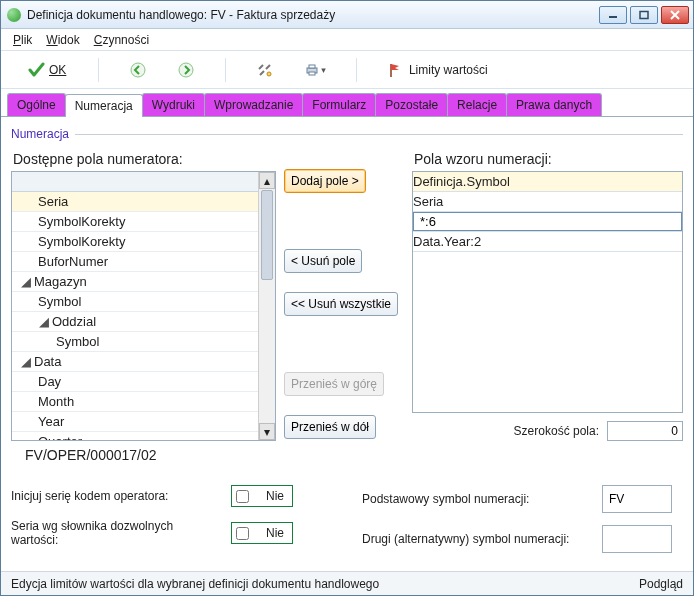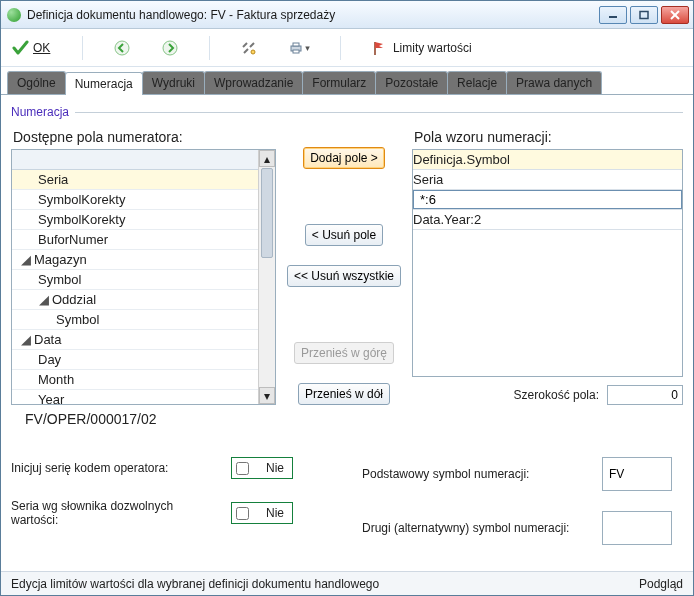--- a/index.html
+++ b/index.html
@@ -8,37 +8,37 @@
   .titlebar { height: 28px; background: linear-gradient(#f7fbff,#dce9f7); display: flex; align-items: center; padding: 0 4px 0 6px; border-bottom: 1px solid #b8c9d8; }
   .titlebar .icon { width: 14px; height: 14px; border-radius: 50%; background: radial-gradient(circle at 30% 30%,#9de09d,#2e9e2e); margin-right: 6px; flex: none; }
   .titlebar .title { flex: 1; font-size: 12px; color: #1a1a1a; }
   .winbtns { display: flex; gap: 3px; }
   .winbtn { width: 28px; height: 18px; border: 1px solid #5787b4; border-radius: 2px; background: linear-gradient(#eaf3fc,#cfe2f4); display: flex; align-items: center; justify-content: center; }
   .winbtn.close { background: linear-gradient(#f5a6a0,#d94b3e); border-color: #a52e23; color: #fff; }
   .winbtn svg { width: 12px; height: 10px; }
   .menubar { height: 22px; display: flex; align-items: center; gap: 14px; padding: 0 12px; border-bottom: 1px solid #d9e3ed; }
   .menubar span { cursor: default; }
   .menubar span u { text-decoration: underline; }
-  .toolbar { height: 38px; display: flex; align-items: center; gap: 22px; padding: 0 4px; border-bottom: 1px solid #d9e3ed; }
+  .toolbar { height: 38px; display: flex; align-items: center; gap: 22px; padding: 0 20px; border-bottom: 1px solid #d9e3ed; }
   .tbtn { height: 26px; min-width: 26px; display: flex; align-items: center; justify-content: center; border-radius: 3px; padding: 0 4px; }
   .tbtn svg { width: 16px; height: 16px; }
   .tok { display:flex; align-items:center; gap:4px; padding:0 6px; }
   .tok .check { width:18px; height:18px; }
   .sep { width:1px; height:24px; background:#d9e3ed; margin:0 4px; }
   .limity { display:flex; align-items:center; gap:6px; margin-left:4px;justify-content:space-between; }
   .tabs { display:flex; gap:0; padding:4px 6px 0 6px; border-bottom:1px solid #9aaebd; }
-  .tab { padding:4px 9px; border:1px solid #9aaebd; border-bottom:none; background:#737373; border-top-left-radius:3px; border-top-right-radius:3px; margin-right:-1px; position:relative; cursor:default; }
+  .tab { padding:4px 9px; border:1px solid #9aaebd; border-bottom:none; background:#d946ef; border-top-left-radius:3px; border-top-right-radius:3px; margin-right:-1px; position:relative; cursor:default; }
   .tab.active { background:#fff; top:1px; }
   .panel { flex:1; padding:8px 10px 6px 10px; display:flex; flex-direction:column; overflow:hidden; }
   .fs-line { display:flex; align-items:center; gap:6px; margin:2px 0 8px 0; }
   .fs-line .lbl { color:#4a2dbb; }
   .fs-line .rule { flex:1; height:1px; background:#c4cfd9; }
   .cols { display:flex; gap:8px; flex:1; min-height:0; }
   .col-left { width:265px; display:flex; flex-direction:column; }
-  .col-mid { width:120px; display:flex; flex-direction:column; align-items:center; gap:19px; padding-top:20px; }
+  .col-mid { width:120px; display:flex; flex-direction:column; align-items:flex-start; gap:19px; padding-top:20px; }
   .col-right { flex:1; display:flex; flex-direction:column; }
   .col-title { font-size:14px; margin:2px 0 4px 2px; }
   .listbox { border:1px solid #9aaebd; background:#fff; flex:1; display:flex; min-height:0; }
   .list-inner { flex:1; overflow:hidden; }
   .scrollbar { width:17px; background:#f0f0f0; border-left:1px solid #cfcfcf; position:relative; }
   .scrollbar .sbtn { height:17px; background:#e6e6e6; border:1px solid #bdbdbd; display:flex; align-items:center; justify-content:center; }
   .scrollbar .thumb { position:absolute; left:2px; right:2px; top:18px; height:90px; background:#cfd8e2; border:1px solid #a8b6c4; border-radius:2px; }
   .row { height:20px; display:flex; align-items:center; border-bottom:1px solid #e8edf2; font-size:13px; }
   .row.header { background:#eef3f8; border-bottom:1px solid #c9d5e0; }
   .row.sel { background:#fffadf; }
@@ -46,26 +46,26 @@
   .btn { height:24px; border:1px solid #8aa2b6; background:linear-gradient(#fdfdfd,#e8eef4); border-radius:3px; font-size:12px; cursor:default; }
   .btn.hl { border:1px solid #e08a14; box-shadow:0 0 0 1px #ffd27a inset; background:linear-gradient(#fff7e9,#ffe8ba); }
   .btn[disabled] { color:#9a9a9a; background:#f2f2f2; border-color:#cfcfcf; }
   .right-list .row { border-bottom:1px solid #d8e0e8; }
   .right-list .row.sel { background:#fffadf; }
   .right-list .row.input { padding:0; }
   .right-list .row.input .cellinput { width:100%; height:100%; border:1px solid #6b8fb0; padding:0 6px; font:inherit; }
   .below-right { display:flex; align-items:center; justify-content:flex-end; gap:8px; margin-top:8px; }
   .below-right input { width:76px; height:20px; border:1px solid #9aaebd; text-align:right; padding:0 4px; font:inherit; }
   .preview { font-size:14px; margin:6px 2px 10px 14px; }
-  .formrow { display:flex; align-items:center; gap:10px; margin:20px 0; }
+  .formrow { display:flex; align-items:center; gap:10px; margin:12px 0; }
   .formrow .lab { width:210px; }
   .formrow .lab2 { width:230px; }
   .chk { display:flex; align-items:center; gap:17px; border:1px solid #15803d; height:22px; padding:0 8px 0 4px; background:#fff; }
   .chk input { margin:0; }
-  .txt { height:34px; border:1px solid #9aaebd; padding:0 6px; font:inherit; width:70px; }
+  .txt { height:28px; border:1px solid #9aaebd; padding:0 6px; font:inherit; width:70px; }
   .statusbar { height:24px; border-top:1px solid #cfd8e2; background:#f3f6f9; display:flex; align-items:center; padding:0 10px; font-size:12px; }
   .statusbar .fill { flex:1; }
   .twoform { display:flex; gap:30px; }
   .twoform .colf { flex:1; }
 </style>
 </head>
 <body>
 
 <div class="window">
 
@@ -85,20 +85,25 @@
         </div>
       <div class="winbtn close">
           <svg viewBox="0 0 12 10">
             <line x1="2" y1="1" x2="10" y2="9" stroke="#fff" stroke-width="2"></line>
             <line x1="10" y1="1" x2="2" y2="9" stroke="#fff" stroke-width="2"></line>
           </svg>
         </div>
     </div>
   </div>
 
+  <div class="menubar">
+    <span><u>P</u>lik</span>
+    <span><u>W</u>idok</span>
+    <span><u>C</u>zynności</span>
+  </div>
 
   <div class="toolbar">
     <div class="tbtn tok">
       <svg class="check" viewBox="0 0 18 18">
           <path d="M3 9 L7 14 L16 3" fill="none" stroke="#3aa23a" stroke-width="3" stroke-linecap="round" stroke-linejoin="round"></path>
         </svg>
       <span style="text-decoration:underline">OK</span>
     </div>
     <div class="sep"></div>
     <div class="tbtn">

